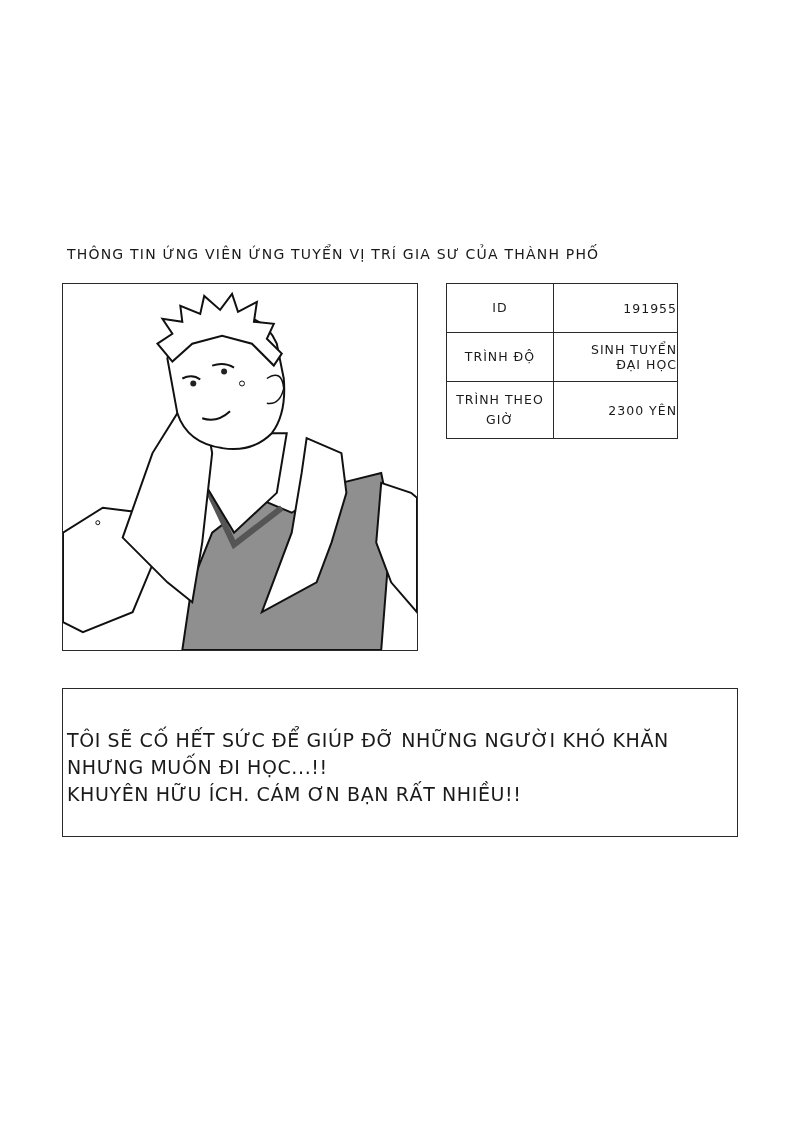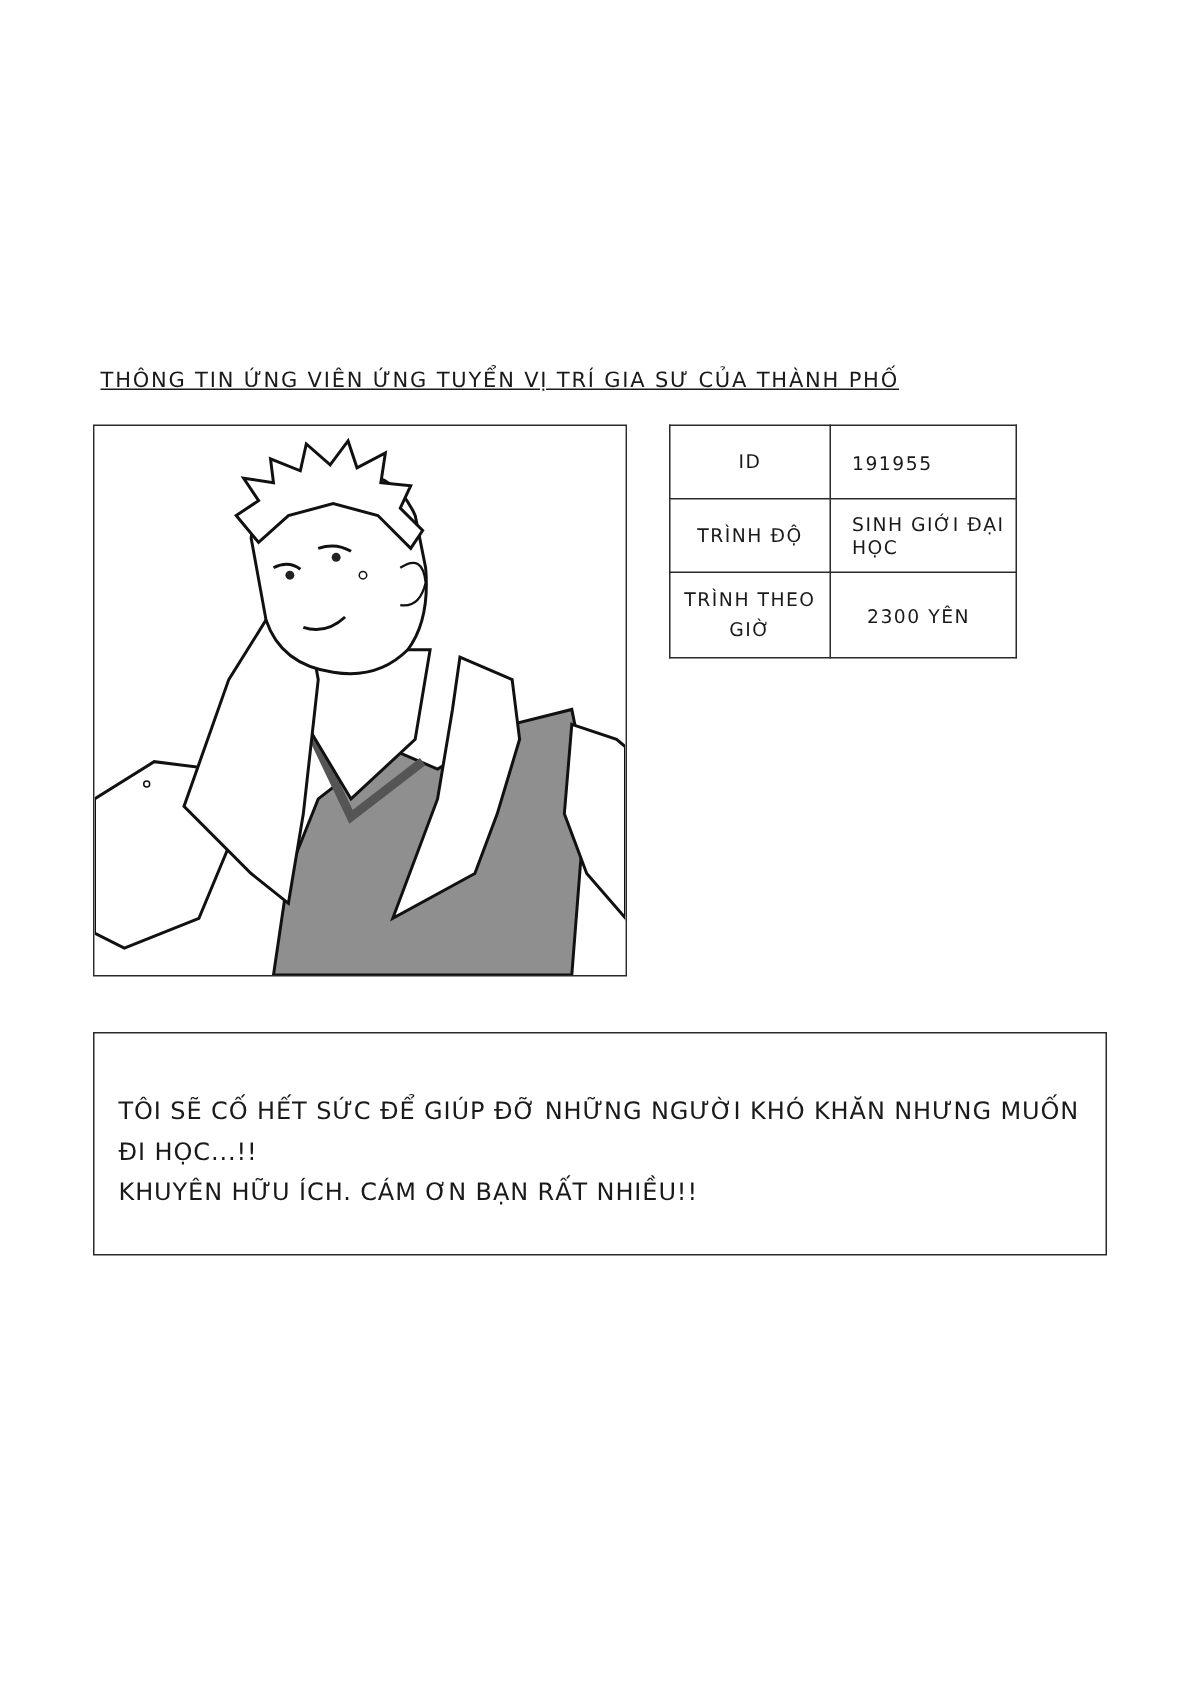--- a/index.html
+++ b/index.html
@@ -1,31 +1,31 @@
 <!DOCTYPE html>
 <html><head>
   <meta charset="utf-8">
   <style>
     html, body { margin: 0; padding: 0; background: #ffffff; }
     body { width: 800px; height: 1135px; position: relative; overflow: hidden;
            font-family: "DejaVu Sans", sans-serif; color: #1a1a1a; }
     .heading { position: absolute; left: 67px; top: 246px; font-size: 14px;
-               letter-spacing: 1.2px; text-transform: uppercase; white-space: nowrap; text-decoration: underline; }
+               letter-spacing: 1.2px; text-transform: uppercase; white-space: nowrap; }
     .portrait { position: absolute; left: 62px; top: 283px; width: 356px; height: 368px;
                 border: 1.5px solid #2a2a2a; box-sizing: border-box; background: #fff; overflow: hidden; }
     .portrait svg { width: 100%; height: 100%; display: block; }
     .info-table { position: absolute; left: 446px; top: 283px; width: 232px;
                   border-collapse: collapse; font-size: 12.5px; letter-spacing: 1px; }
     .info-table td { border: 1.5px solid #2a2a2a; height: 48px; padding: 0; vertical-align: middle; }
     .info-table td.lbl { width: 106px; text-align: center; line-height: 20px; }
-    .info-table td.val { padding-left: 14px; }
+    .info-table td.val { padding-left: 14px; text-align: right; }
     .info-table tr.tall td { height: 56px; }
     .quote { position: absolute; left: 62px; top: 688px; width: 676px; height: 149px;
-             border: 1.5px solid #2a2a2a; box-sizing: border-box; padding: 38px 14px 0 16px;
-             font-size: 16px; line-height: 27px; letter-spacing: 0.6px; text-transform: uppercase; }
+             border: 1.5px solid #2a2a2a; box-sizing: border-box; padding: 38px 14px 0 4px;
+             font-size: 19px; line-height: 27px; letter-spacing: 0.6px; text-transform: uppercase; }
   </style>
 </head>
 <body>
 
 <div class="heading">THÔNG TIN ỨNG VIÊN ỨNG TUYỂN VỊ TRÍ GIA SƯ CỦA THÀNH PHỐ</div>
 
 <div class="portrait">
   <svg viewBox="0 0 356 368">
     <rect width="356" height="368" fill="#ffffff"></rect>
 
@@ -62,21 +62,21 @@
 </div>
 
 <table class="info-table">
   <tbody>
     <tr>
       <td class="lbl">ID</td>
       <td class="val">191955</td>
     </tr>
     <tr>
       <td class="lbl">TRÌNH ĐỘ</td>
-      <td class="val">SINH GIỚI ĐẠI HỌC</td>
+      <td class="val">SINH TUYỂN ĐẠI HỌC</td>
     </tr>
     <tr class="tall">
       <td class="lbl">TRÌNH THEO GIỜ</td>
       <td class="val" style="padding-left:24px">2300 YÊN</td>
     </tr>
   </tbody>
 </table>
 
 <div class="quote">
   <div>TÔI SẼ CỐ HẾT SỨC ĐỂ GIÚP ĐỠ NHỮNG NGƯỜI KHÓ KHĂN NHƯNG MUỐN ĐI HỌC...!!</div>

